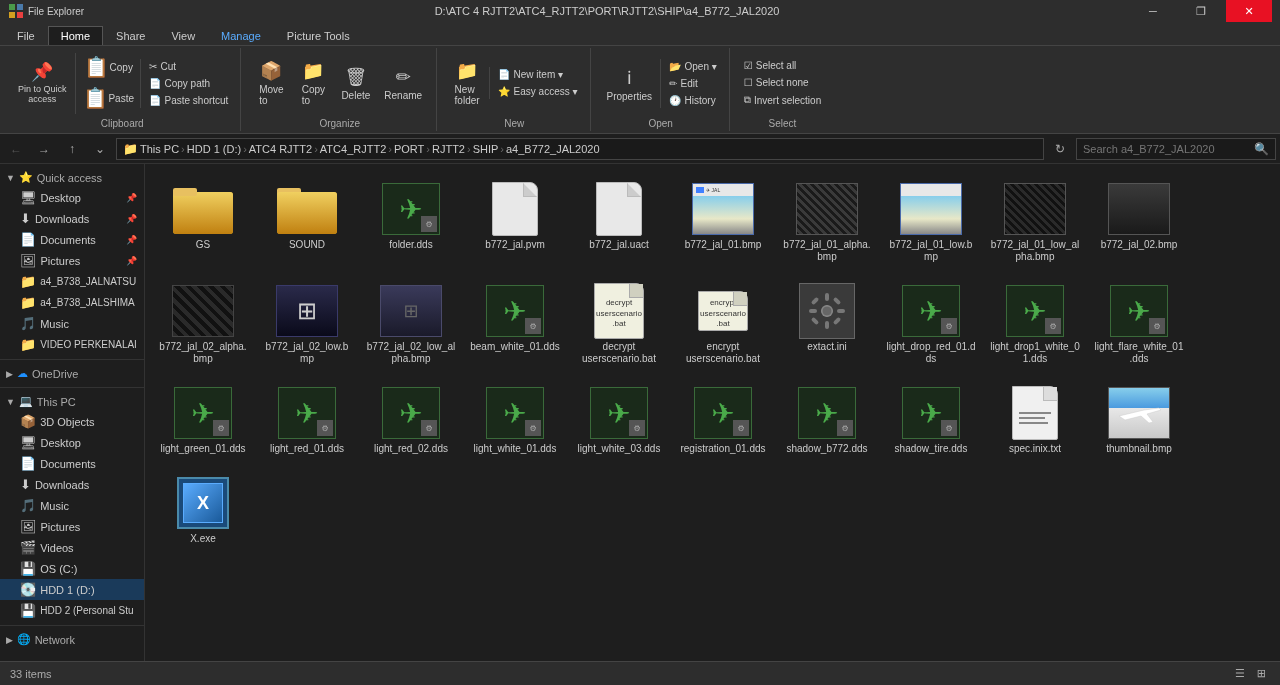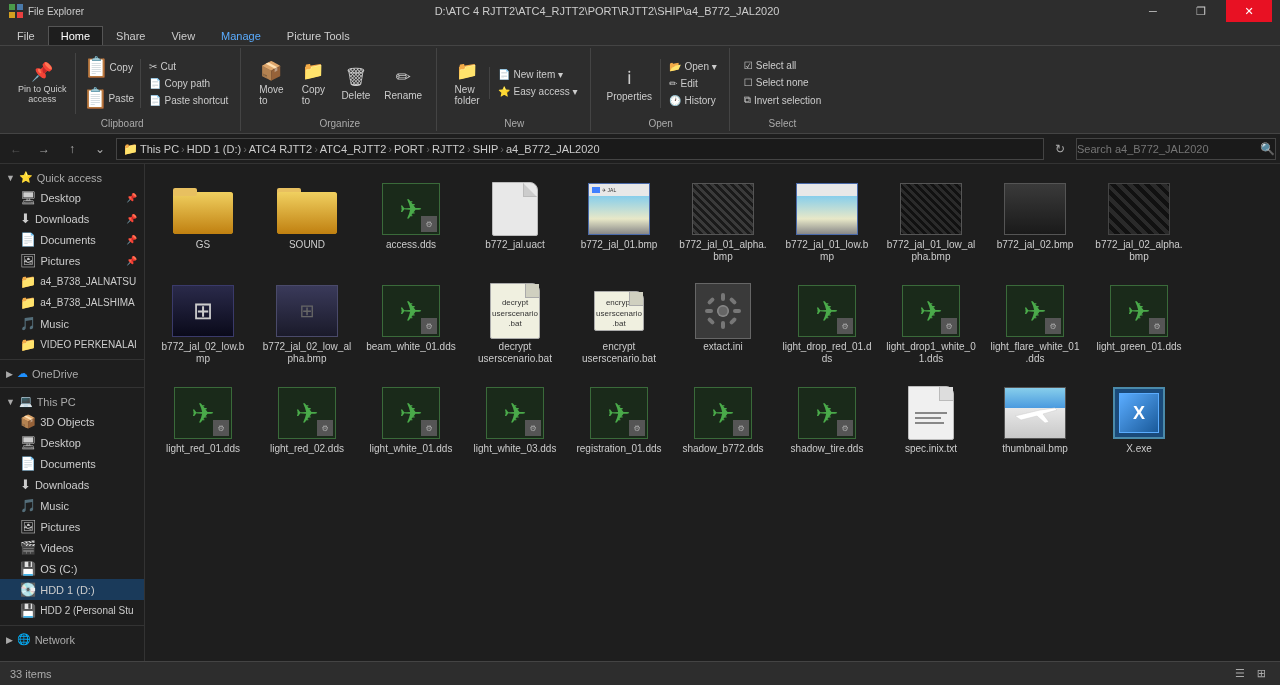--- a/index.html
+++ b/index.html
@@ -135,21 +135,21 @@
     }
     .breadcrumb-sep { color: #666; }
     .breadcrumb-item { cursor: pointer; color: #ccc; }
     #search-box {
       width: 200px;
       height: 22px;
       background: #1a1a1a;
       border: 1px solid #444;
       display: flex;
       align-items: center;
-      padding: 0 0;
+      padding: 0 6px;
       gap: 4px;
       justify-content: space-between;
     }
     #search-box input {
       background: transparent;
       border: none;
       outline: none;
       color: #ccc;
       font-size: 11px;
       flex: 1;
@@ -578,24 +578,32 @@
 
       <div class="file-item">
         <div class="file-icon">
           <div style="width:58px;height:52px;background:#1a2a1a;border:1px solid #3a6a3a;display:flex;align-items:center;justify-content:center;position:relative;">
             <span style="font-size:28px;color:#4aaa4a;">✈</span>
             <div style="position:absolute;bottom:2px;right:2px;width:16px;height:16px;background:#555;display:flex;align-items:center;justify-content:center;">
               <span style="font-size:8px;color:#aaa;">⚙</span>
             </div>
           </div>
         </div>
-        <div class="file-name">access.dds</div>
-      </div>
-
-
+        <div class="file-name">folder.dds</div>
+      </div>
+
+
+      <div class="file-item">
+        <div class="file-icon">
+          <div style="width:46px;height:54px;background:#e8e8e8;border:1px solid #bbb;border-radius:0 8px 2px 2px;position:relative;">
+            <div style="position:absolute;top:0;right:0;width:14px;height:14px;background:#ccc;border-left:1px solid #bbb;border-bottom:1px solid #bbb;clip-path:polygon(0 0,100% 100%,0 100%);"></div>
+          </div>
+        </div>
+        <div class="file-name">b772_jal.pvm</div>
+      </div>
 
       <div class="file-item">
         <div class="file-icon">
           <div style="width:46px;height:54px;background:#e8e8e8;border:1px solid #bbb;border-radius:0 8px 2px 2px;position:relative;">
             <div style="position:absolute;top:0;right:0;width:14px;height:14px;background:#ccc;border-left:1px solid #bbb;border-bottom:1px solid #bbb;clip-path:polygon(0 0,100% 100%,0 100%);"></div>
           </div>
         </div>
         <div class="file-name">b772_jal.uact</div>
       </div>
 

